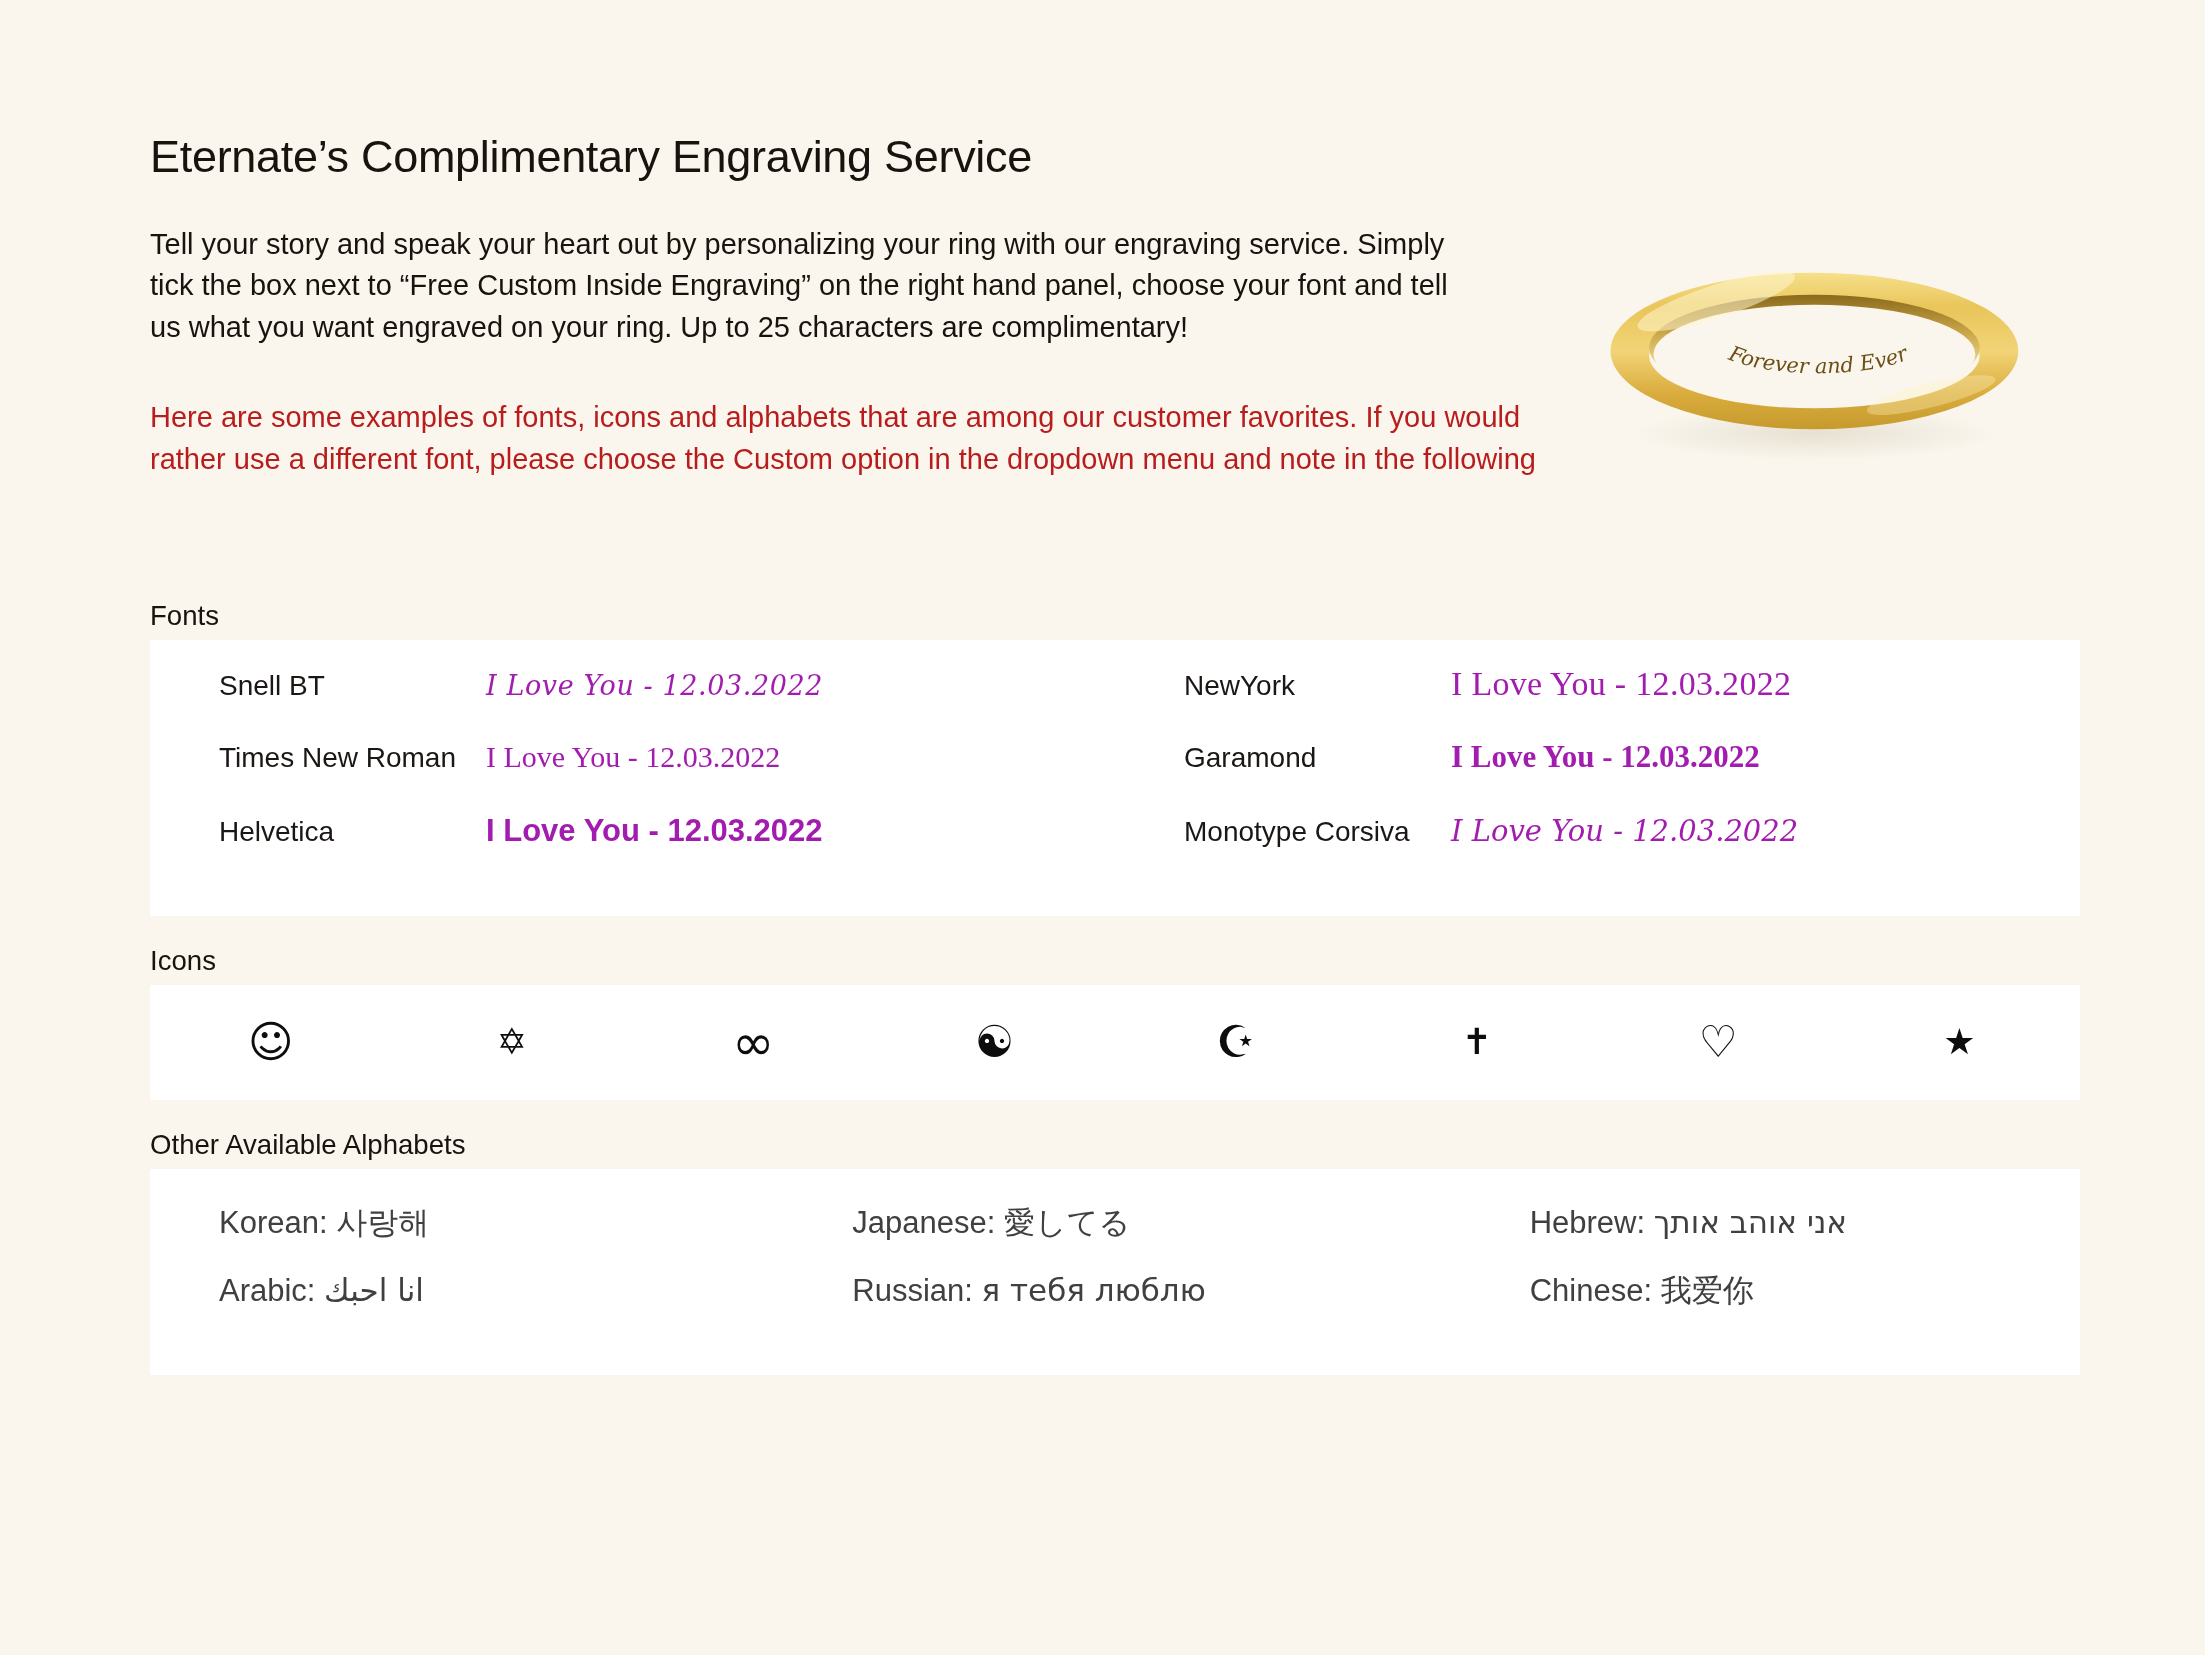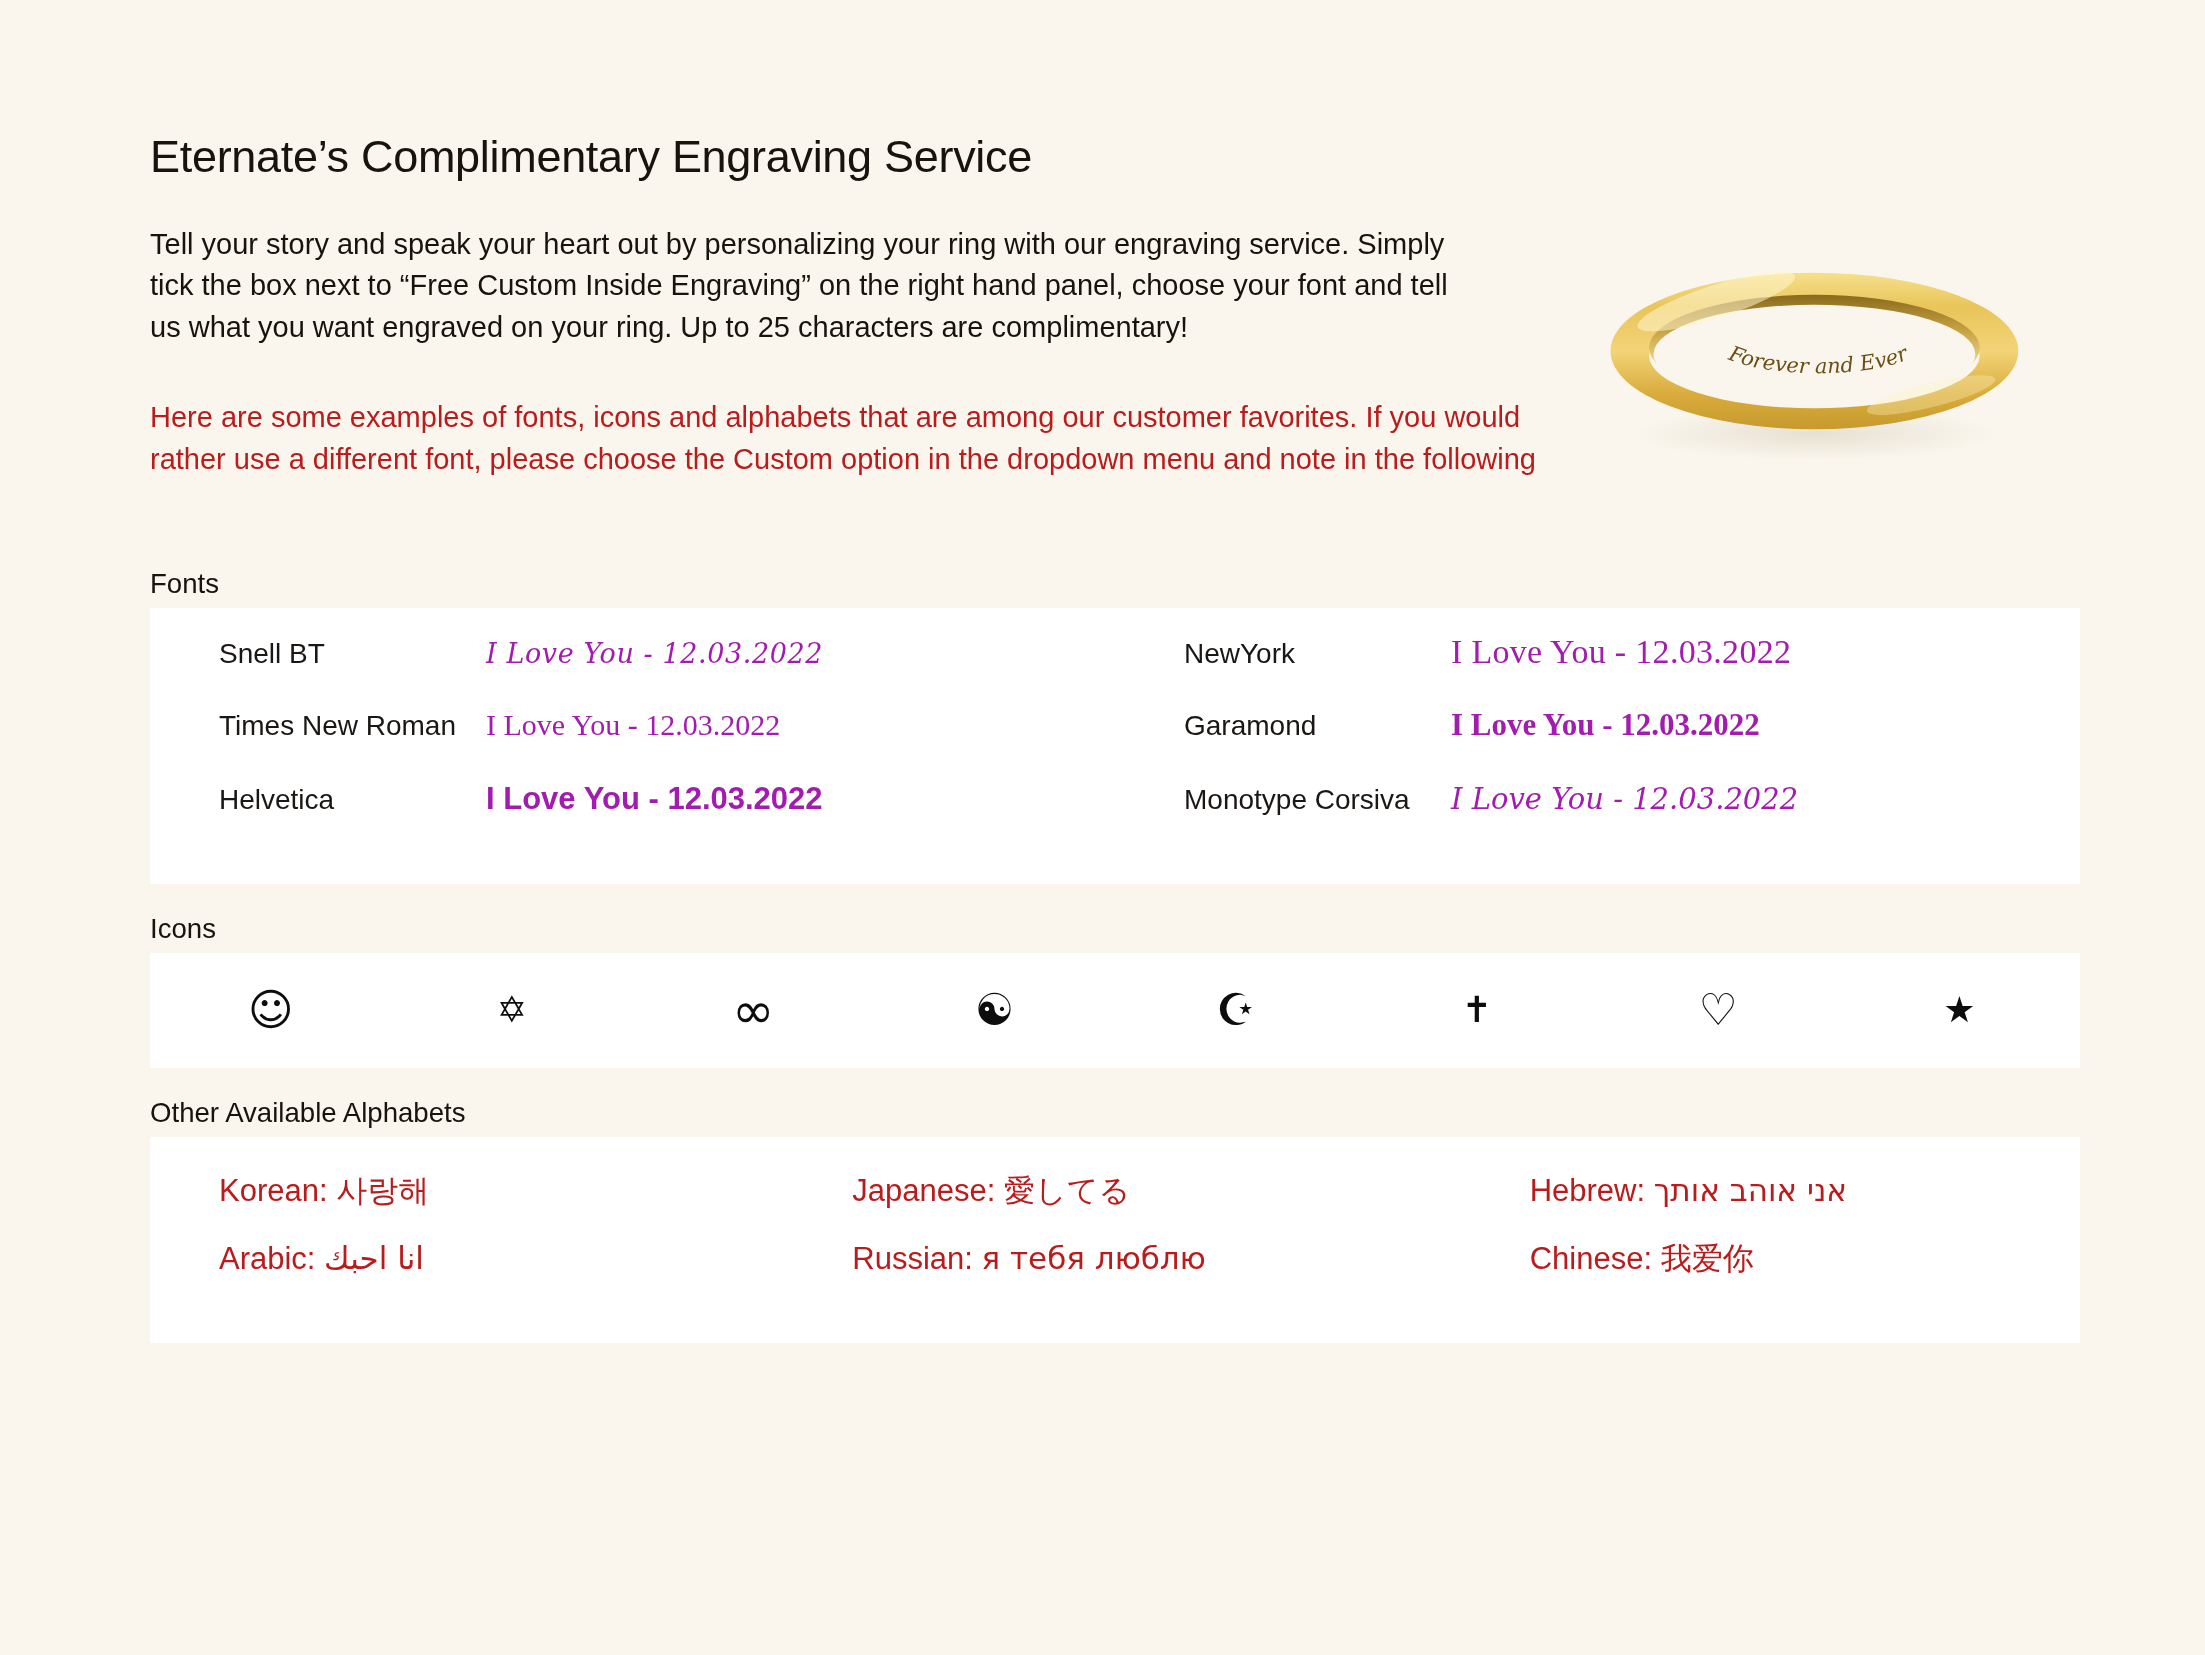--- a/index.html
+++ b/index.html
@@ -72,21 +72,21 @@
   }
   .ring-svg { display: block; }
 
   
   .section-label {
     font-size: 27.6px;
     font-weight: 400;
     color: #17130f;
     margin: 0;
   }
-  .label-fonts { margin-top: 88px; }
+  .label-fonts { margin-top: 120px; }
   .label-icons { margin-top: 29px; }
   .label-alphabets { margin-top: 29px; }
 
   
   .panel {
     background: #ffffff;
     margin-top: 8px;
     box-sizing: border-box;
   }
   .panel-fonts {
@@ -172,21 +172,21 @@
   }
   .alpha-row {
     display: flex;
     width: 100%;
     height: 68px;
     align-items: baseline;
   }
   .alpha-cell {
     flex: 1 1 0;
     font-size: 31px;
-    color: #b91c1c;
+    color: #404040;
     font-family: "DejaVu Sans", sans-serif;
   }
   .alpha-cell.c1 { padding-left: 69px; }
   .alpha-cell.c2 { padding-left: 83px; }
   .alpha-cell.c3 { padding-left: 127px; }
   .alpha-label { font-family: "Liberation Sans", sans-serif; }
   .alpha-value { font-family: "DejaVu Sans", sans-serif; }
 </style>
 </head>
 <body>

